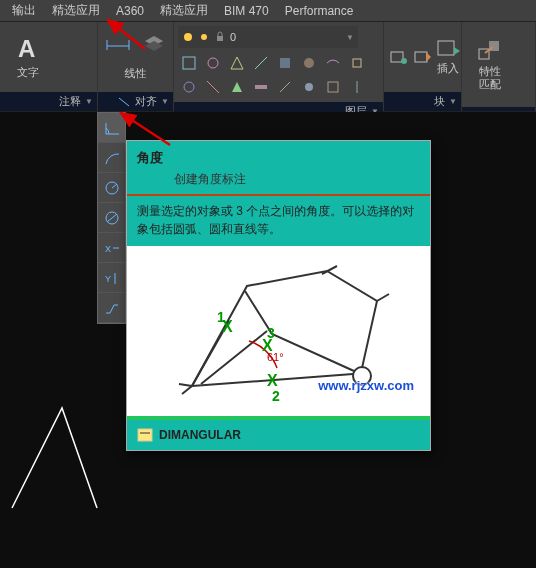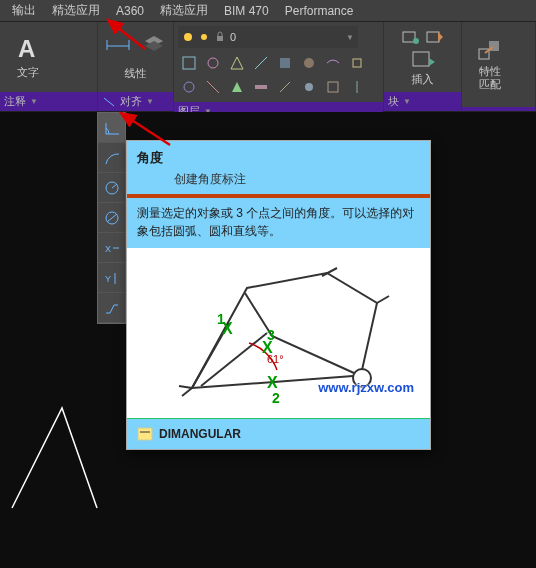--- a/index.html
+++ b/index.html
@@ -4,37 +4,37 @@
 <style>
 * { margin: 0; padding: 0; box-sizing: border-box; font-family: "Microsoft YaHei", Arial, sans-serif; }
 body { background: #1a1a1a; width: 536px; height: 568px; overflow: hidden; position: relative; }
 
 .menu-bar { background: #404040; height: 22px; display: flex; align-items: center; padding: 0 4px; color: #ccc; font-size: 12px; border-bottom: 1px solid #222; text-align: center; }
 .menu-item { padding: 0 8px; cursor: pointer; }
 
 .ribbon { background: #404040; height: 90px; display: flex; border-bottom: 1px solid #222; }
 .ribbon-panel { border-right: 1px solid #333; display: flex; flex-direction: column; }
 .panel-content { flex: 1; display: flex; align-items: center; padding: 4px; gap: 2px; }
-.panel-title { background: #4c1d95; color: #bbb; font-size: 11px; text-align: center; padding: 2px 4px; display: flex; justify-content: flex-start; align-items: center; gap: 4px; }
+.panel-title { background: #0f172a; color: #bbb; font-size: 11px; text-align: center; padding: 2px 4px; display: flex; justify-content: flex-end; align-items: center; gap: 4px; }
 .panel-title .arrow { font-size: 8px; color: #888; }
 
 .big-btn { display: flex; flex-direction: column; align-items: center; justify-content: center; width: 48px; height: 60px; color: #ccc; font-size: 11px; cursor: pointer; gap: 2px; }
 .small-icon { width: 22px; height: 22px; display: flex; align-items: center; justify-content: center; cursor: pointer; }
 
 .dropdown-panel { position: absolute; left: 97px; top: 112px; width: 29px; background: #4a4a4a; border: 1px solid #666; z-index: 10; }
 .dd-item { width: 27px; height: 30px; display: flex; align-items: center; justify-content: center; cursor: pointer; border-bottom: 1px solid #555; }
 .dd-item.sel { background: #5a5a5a; }
 
-.tooltip { position: absolute; left: 126px; top: 140px; width: 305px; background: #7dd3fc; border: 1px solid #aaa; box-shadow: 2px 4px 10px rgba(0,0,0,0.6); z-index: 20; font-size: 12px; color: #222; }
+.tooltip { position: absolute; left: 126px; top: 140px; width: 305px; background: #14b8a6; border: 1px solid #aaa; box-shadow: 2px 4px 10px rgba(0,0,0,0.6); z-index: 20; font-size: 12px; color: #222; }
 .tt-head { padding: 8px 10px 2px; }
 .tt-title { font-weight: bold; font-size: 13px; }
 .tt-sub { padding: 2px 10px 6px; color: #333; margin-left: 37px; }
-.tt-desc { padding: 6px 10px 8px; border-top: 4px solid #c2410c; line-height: 1.5; }
+.tt-desc { padding: 6px 10px 8px; border-top: 2px solid #c2410c; line-height: 1.5; }
 .tt-img { width: 100%; height: 170px; background: #fff; position: relative; }
-.tt-footer { border-top: 1px solid #22c55e; padding: 8px 10px; }
+.tt-footer { border-top: 4px solid #22c55e; padding: 8px 10px; }
 .tt-cmd { display: flex; align-items: center; gap: 6px; font-weight: bold; }
 .tt-help { margin-top: 4px; font-weight: bold; }
 
 .canvas-area { position: absolute; top: 112px; left: 0; right: 0; bottom: 0; background: #0d0d0d; }
 .triangle { position: absolute; left: 2px; bottom: 50px; }
 
 .layer-bar { display: flex; align-items: center; gap: 4px; background: #3a3a3a; height: 22px; padding: 0 4px; width: 180px; }
 .layer-icons-row { display: flex; gap: 2px; }
 
 .urlink { position: absolute; top: 132px; right: 16px; color: #1a4fd8; font-weight: bold; font-size: 13px; text-shadow: 0 0 2px #fff, 0 0 3px #fff; }
@@ -201,21 +201,21 @@
           </div>
       </div>
     </div>
     <div class="panel-title">
       <span>图层</span>
         <span class="arrow">▼</span>
     </div>
   </div>
 
   <div class="ribbon-panel" style="width:78px">
-    <div class="panel-content" style="flex-direction:column">
+    <div class="panel-content" style="flex-direction:row">
       <div style="display:flex;gap:2px">
         <div class="small-icon">
             <svg width="20" height="18">
               <rect x="2" y="4" width="12" height="10" fill="none" stroke="#bbb"></rect>
               <circle cx="15" cy="13" r="3" fill="#5a8"></circle>
             </svg>
           </div>
         <div class="small-icon">
             <svg width="20" height="18">
               <rect x="2" y="4" width="12" height="10" fill="none" stroke="#bbb"></rect>

